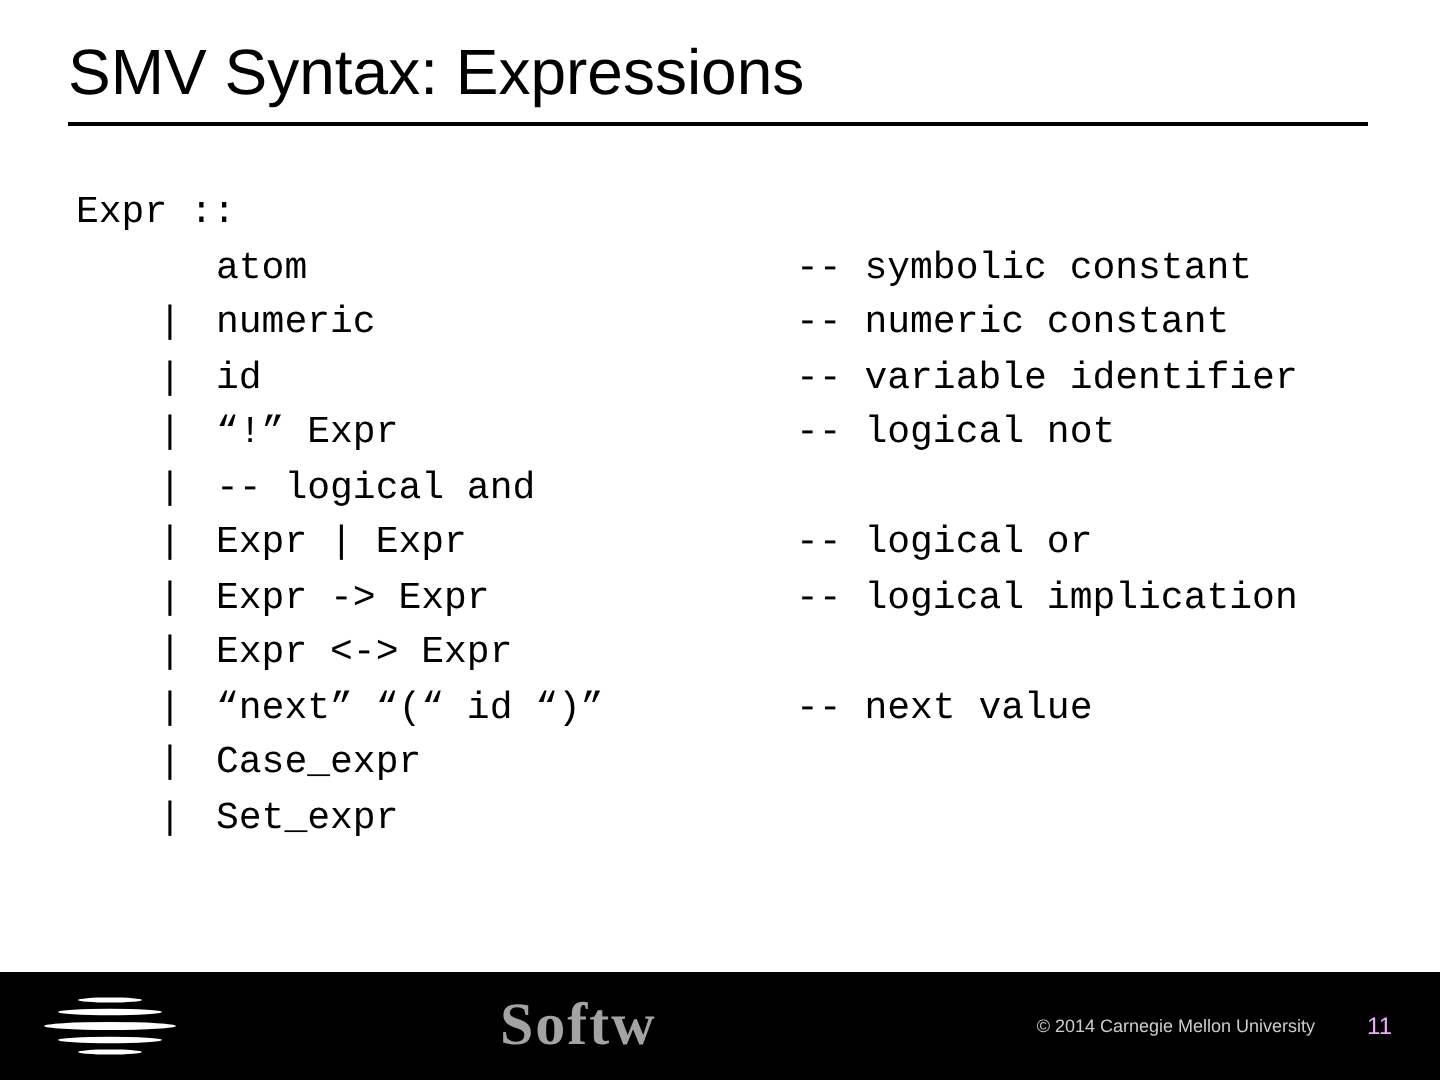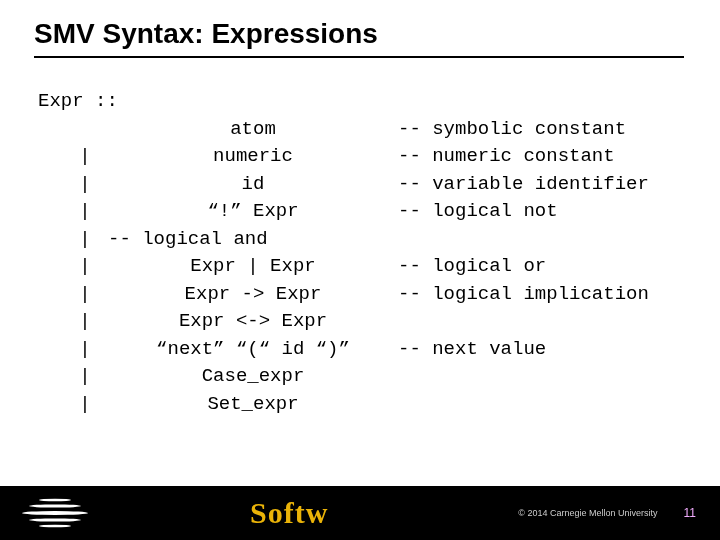--- a/index.html
+++ b/index.html
@@ -10,22 +10,22 @@
     font-family: Arial, Helvetica, sans-serif;
     position: relative;
     overflow: hidden;
   }
   .slide {
     width: 100%;
     height: 100%;
     position: relative;
   }
   .title {
-    font-size: 28px;
-    font-weight: bold;
+    font-size: 32px;
+    font-weight: normal;
     color: #000;
     padding: 18px 12px 6px 34px;
   }
   .rule {
     border: none;
     border-top: 2px solid #000;
     margin-left: 34px;
     width: 650px;
   }
   .content {
@@ -39,21 +39,20 @@
   .grammar-row { display: flex; }
   .bar-col {
     width: 70px;
     text-align: right;
     padding-right: 6px;
     white-space: pre;
   }
   .syntax-col {
     width: 290px;
     white-space: pre;
-    text-align: center;
   }
   .comment-col {
     white-space: pre;
     font-family: Liberation Mono, monospace;
   }
   .footer {
     position: absolute;
     left: 0;
     bottom: 0;
     width: 100%;
@@ -67,21 +66,21 @@
     width: 110px;
     display: flex;
     justify-content: center;
   }
   .footer-logo svg { display: block; }
   .footer-brand {
     font-family: Georgia, "Times New Roman", serif;
     font-weight: bold;
     font-size: 30px;
     letter-spacing: 1px;
-    color: #eab308;
+    color: #a3a3a3;
     padding-left: 140px;
   }
   .footer-right {
     margin-left: auto;
     display: flex;
     align-items: center;
     gap: 26px;
     padding-right: 24px;
   }
   .copyright {

